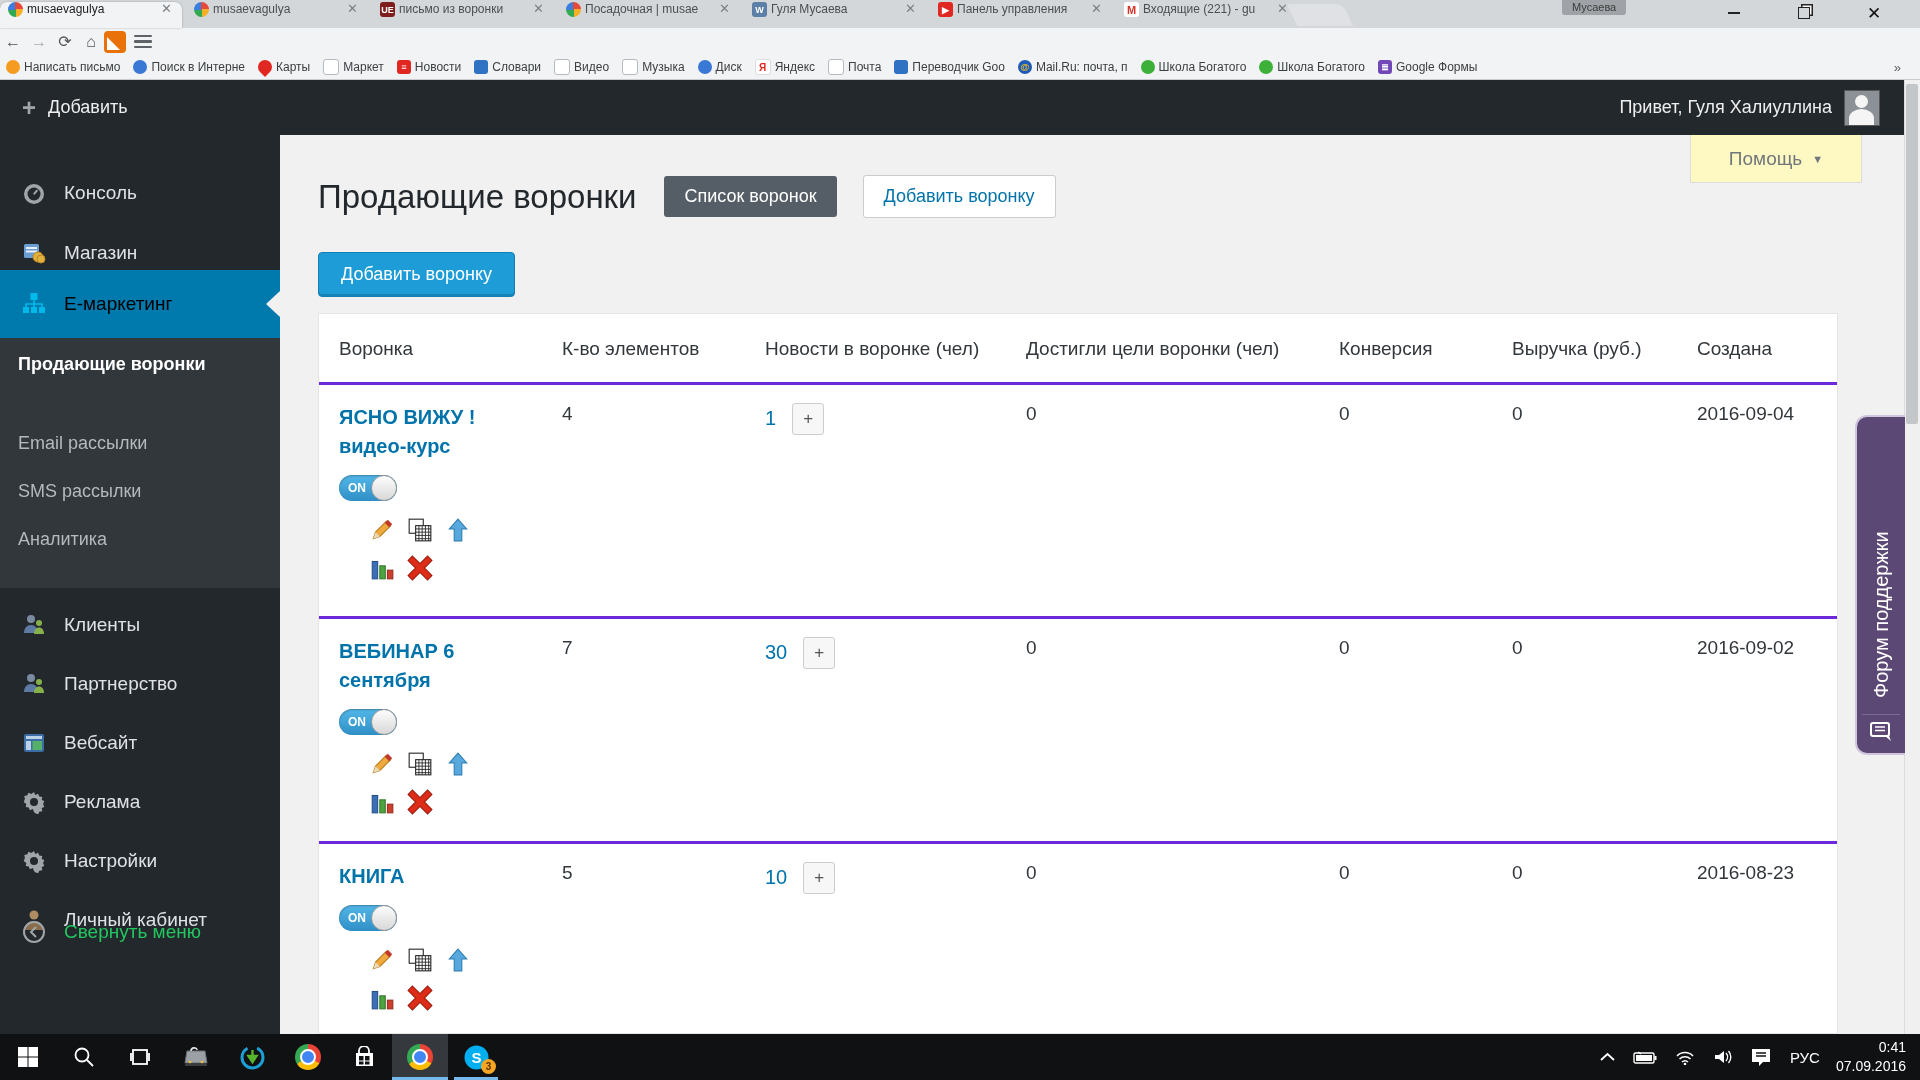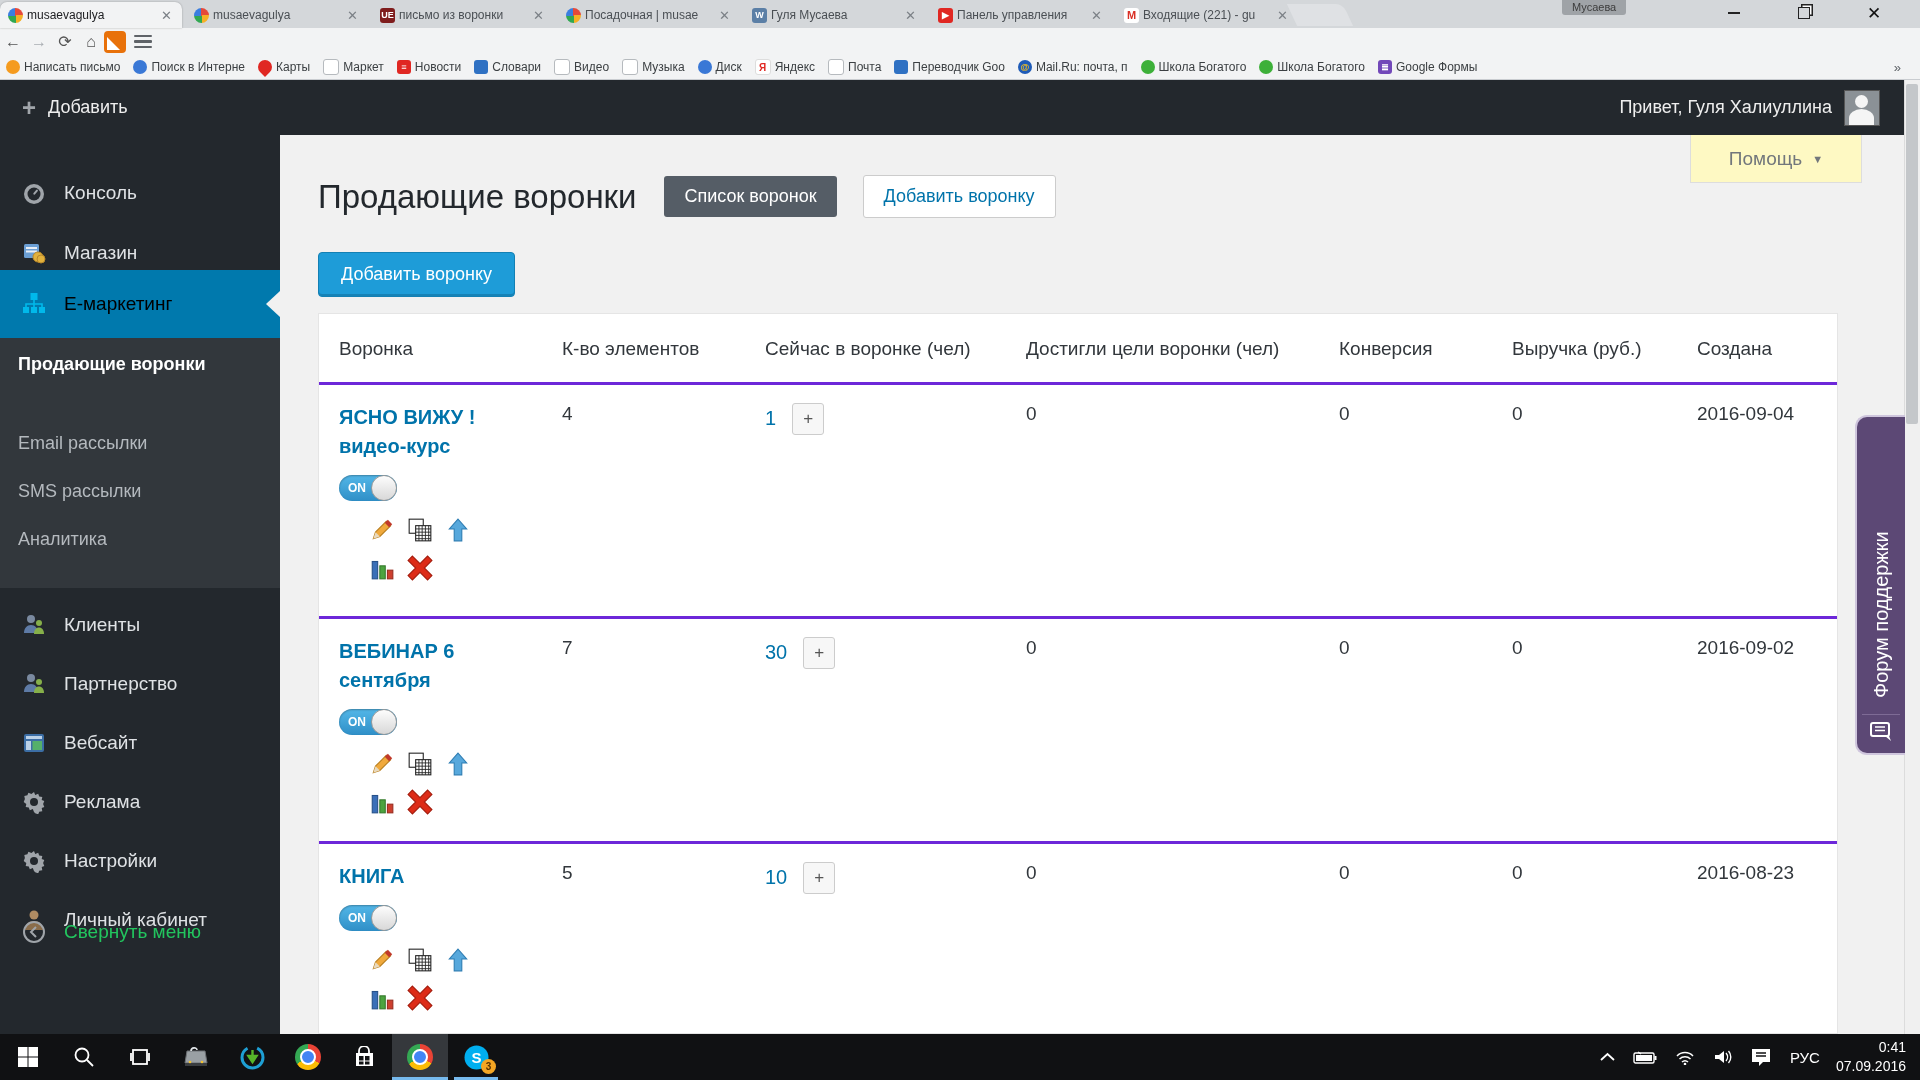--- a/index.html
+++ b/index.html
@@ -2,21 +2,21 @@
 <html><head>
 <meta charset="utf-8">
 <style>
   html,body{margin:0;padding:0;}
   #screen{position:relative;width:1920px;height:1080px;overflow:hidden;
           font-family:"Liberation Sans",sans-serif;background:#f1f1f1;}
   .abs{position:absolute;}
 
   
   #tabstrip{left:0;top:0;width:1920px;height:28px;background:#d4d7da;}
-  .tab{position:absolute;top:2px;height:26px;width:182px;display:flex;align-items:center;
+  .tab{position:absolute;top:2px;height:26px;width:182px;display:flex;align-items:flex-start;
        padding:0 8px;box-sizing:border-box;border-radius:7px 7px 0 0;color:#4a4f54;font-size:12px;}
   .tab.active{background:#f2f3f4;color:#202124;box-shadow:0 0 2px rgba(0,0,0,.3);z-index:2;}
   .tab .ttl{white-space:nowrap;overflow:hidden;flex:1;margin:0 4px;}
   .tab .x{color:#7b8086;font-size:13px;line-height:13px;padding:0 2px;}
   .fav{width:15px;height:15px;flex:0 0 15px;border-radius:3px;display:flex;
        align-items:center;justify-content:center;font-size:9px;font-weight:bold;color:#fff;}
   .fav.pinwheel{border-radius:50%;background:conic-gradient(#e5493a 0 25%,#f6b026 25% 50%,#31a852 50% 75%,#3a7ee0 75% 100%);}
   .fav.ue{background:#7f1d1d;}
   .fav.vk{background:#5b7fa6;}
   .fav.yt{background:#e02722;}
@@ -397,21 +397,21 @@
       <span class="btnWhite">Добавить воронку</span>
     </div>
 
     <div id="btnPrimary">Добавить воронку</div>
 
     <div id="tablePanel">
 
       <div class="trow" id="thead">
         <div class="hlink">Воронка</div>
         <div>К-во элементов</div>
-        <div>Сейчас в воронке (чел)</div>
+        <div>Новости в воронке (чел)</div>
         <div>Достигли цели воронки (чел)</div>
         <div>Конверсия</div>
         <div>Выручка (руб.)</div>
         <div class="hlink">Создана</div>
       </div>
 
       <div class="trow" style="height:234px">
         <div>
           <span class="flink">ЯСНО ВИЖУ ! видео-курс</span>
           <div class="toggle">

